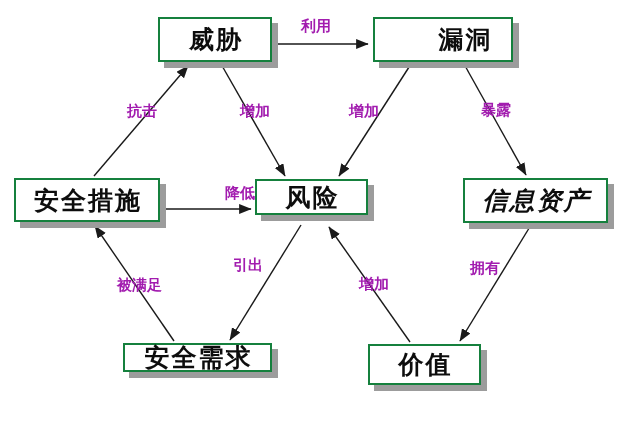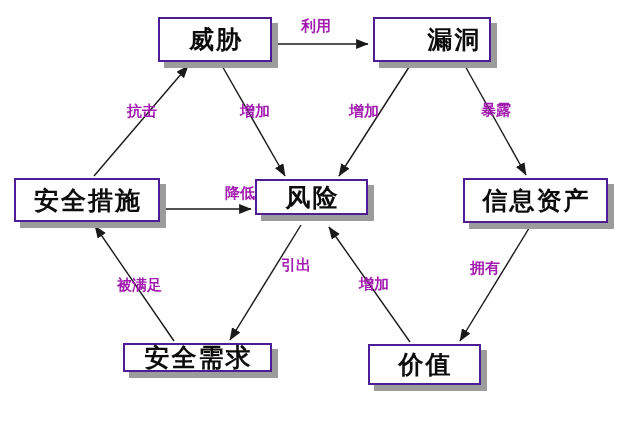--- a/index.html
+++ b/index.html
@@ -19,55 +19,55 @@
     position: absolute;
     left: 0;
     top: 0;
     width: 626px;
     height: 423px;
   }
   .node {
     position: absolute;
     box-sizing: border-box;
     background: #ffffff;
-    border: 2px solid #4c1d95;
+    border: 2px solid #15803d;
     box-shadow: 6px 6px 0 #9c9c9c;
     display: flex;
     align-items: center;
     justify-content: center;
     font-size: 25px;
     font-weight: bold;
     color: #0d0d0d;
     letter-spacing: 2px;
     text-indent: 2px;
     white-space: nowrap;
   }
   #n-threat   { left: 158px; top: 17px;  width: 114px; height: 45px; }
-  #n-vuln     { left: 373px; top: 17px;  width: 118px; height: 45px; padding-left: 43px; }
+  #n-vuln     { left: 373px; top: 17px;  width: 140px; height: 45px; padding-left: 43px; }
   #n-measures { left: 14px;  top: 178px; width: 146px; height: 44px; font-family: Liberation Mono, monospace; }
   #n-risk     { left: 255px; top: 179px; width: 113px; height: 36px; }
-  #n-assets   { left: 463px; top: 178px; width: 145px; height: 45px; }
+  #n-assets   { left: 463px; top: 178px; width: 145px; height: 45px; font-style: italic; }
   #n-reqs     { left: 123px; top: 343px; width: 149px; height: 29px; }
   #n-value    { left: 368px; top: 344px; width: 113px; height: 41px; }
   .edge-label {
     position: absolute;
     font-size: 15px;
     font-weight: bold;
     color: #a21caf;
     white-space: nowrap;
     line-height: 1.1;
   }
   #l-exploits        { left: 301px; top: 18px;  }
   #l-resists         { left: 127px; top: 103px; }
   #l-threat-increase { left: 240px; top: 103px; }
   #l-vuln-increase   { left: 349px; top: 103px; }
   #l-exposes         { left: 481px; top: 102px; }
   #l-reduces         { left: 177px; top: 185px; padding-left: 48px; }
   #l-satisfied       { left: 117px; top: 277px; }
-  #l-leads           { left: 233px; top: 257px; margin-left: 48px; }
+  #l-leads           { left: 233px; top: 257px; }
   #l-value-increase  { left: 359px; top: 276px; }
   #l-owns            { left: 470px; top: 260px; }
 </style>
 </head>
 <body>
 
 <div class="canvas">
 
   <svg class="edges-layer" width="626" height="423" viewBox="0 0 626 423" xmlns="http://www.w3.org/2000/svg">
     <defs>

